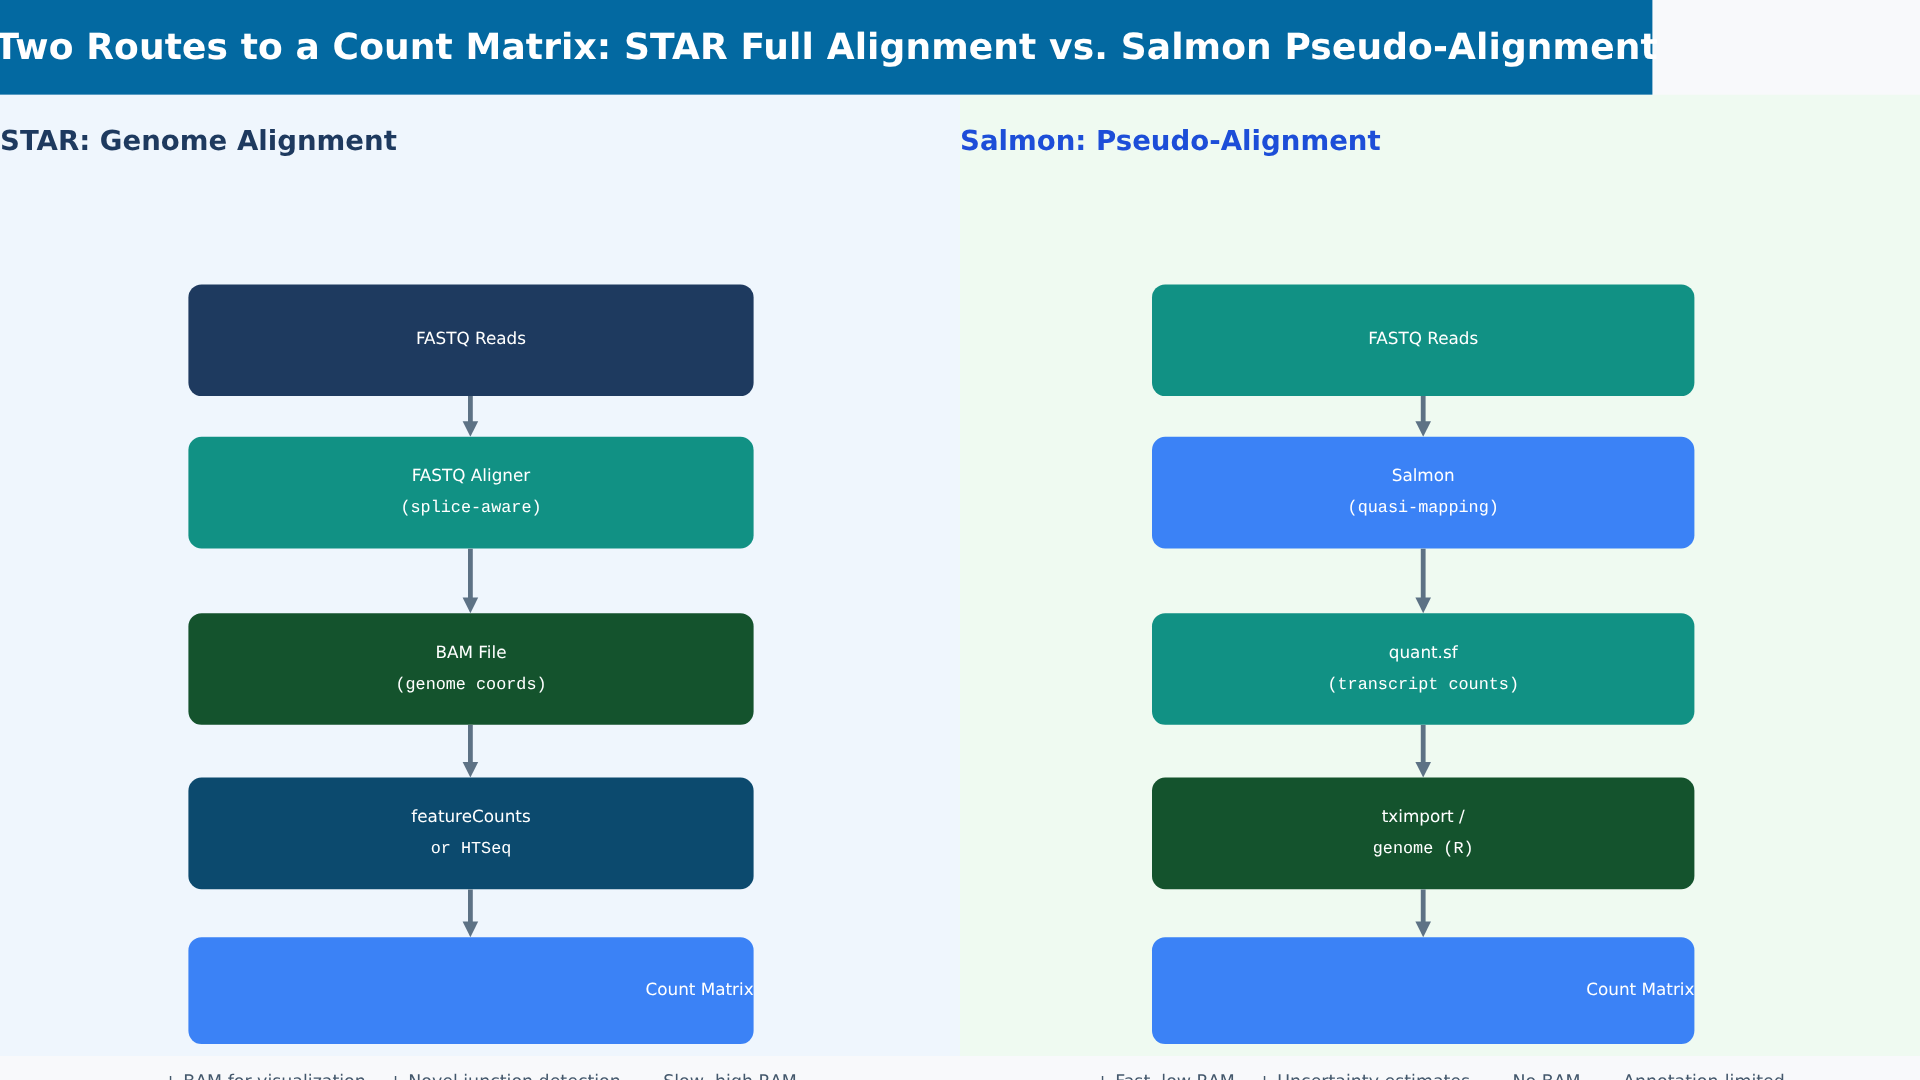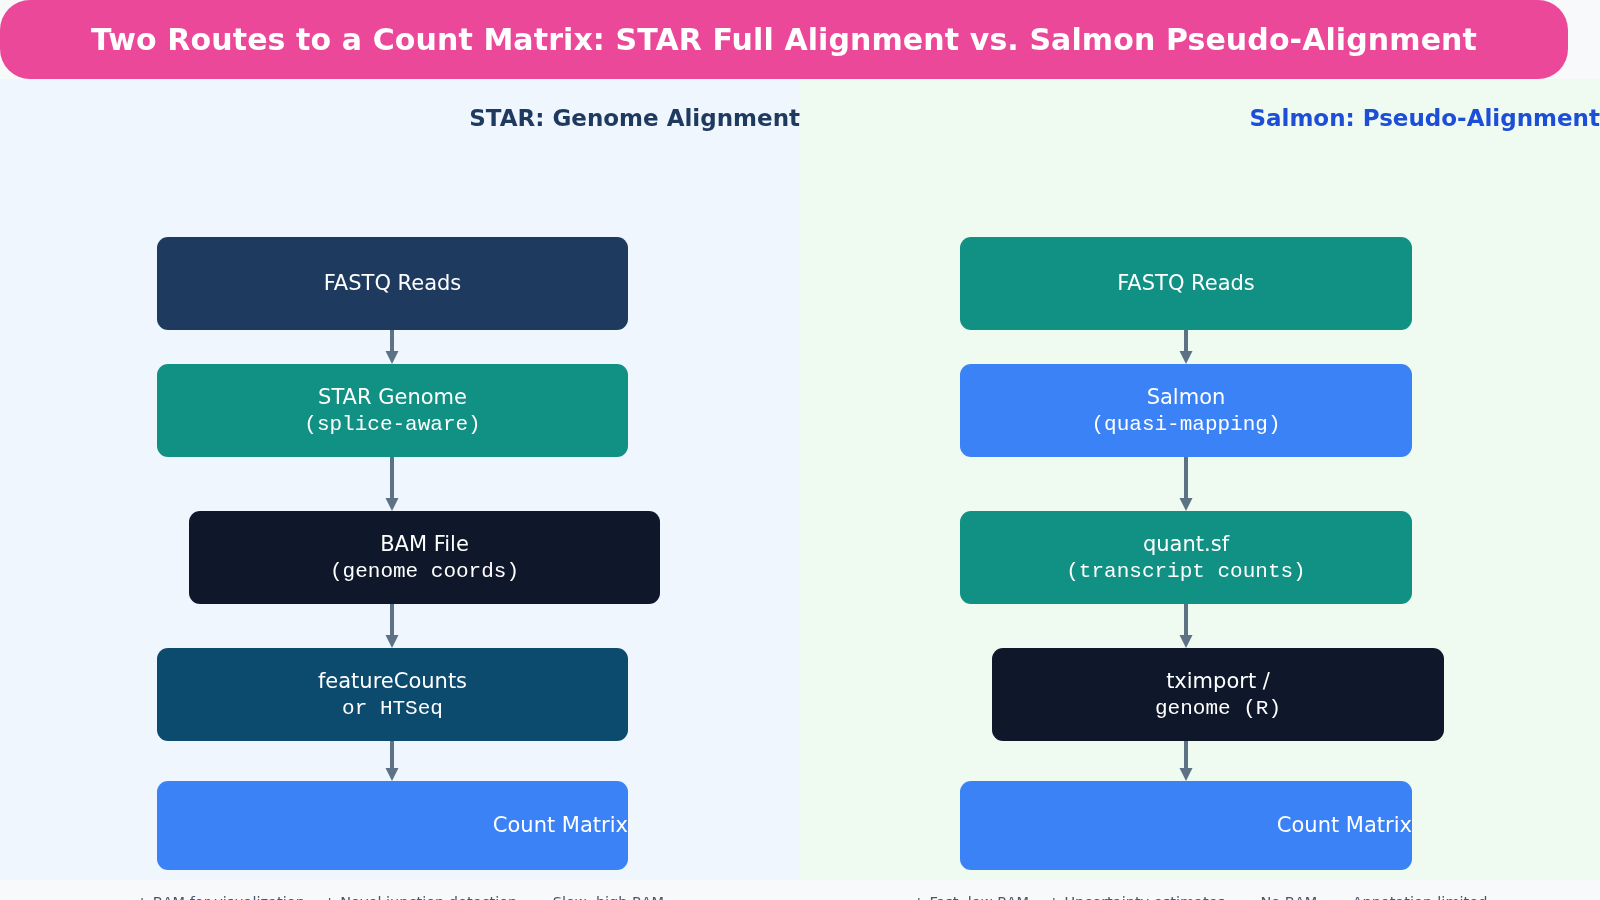--- a/index.html
+++ b/index.html
@@ -19,27 +19,26 @@
     width: 1600px;
     height: 900px;
     background: #f8f9fb;
   }
 
   
   #header-bar {
     position: absolute;
     left: 0;
     top: 0;
-    width: 1568px;
+    width: 1377px;
     height: 79px;
-    background: #ec4899;
+    background: #0369a1;
     display: flex;
     align-items: center;
     justify-content: center;
-    border-radius: 30px;
   }
   #header-title {
     color: #ffffff;
     font-size: 30px;
     font-weight: bold;
     letter-spacing: 0.1px;
     text-align: center;
     white-space: nowrap;
     font-family: "DejaVu Sans", "Liberation Sans", sans-serif;
   }
@@ -58,21 +57,21 @@
     width: 800px;
     height: 801px;
   }
   #panel-star { background: #eff6fd; }
   #panel-salmon { background: #effaf1; }
 
   .panel-title {
     position: absolute;
     top: 26px;
     width: 100%;
-    text-align: right;
+    text-align: left;
     font-size: 23px;
     font-weight: bold;
     white-space: nowrap;
   }
   #title-star { color: #1e3a5f; }
   #title-salmon { color: #1d4ed8; }
 
   
   .flow {
     position: absolute;
@@ -81,21 +80,21 @@
     width: 800px;
   }
   .node {
     position: absolute;
     border-radius: 11px;
     display: flex;
     flex-direction: column;
     align-items: center;
     justify-content: center;
     color: #ffffff;
-    font-size: 21px;
+    font-size: 14px;
     line-height: 27px;
     text-align: center;
     box-sizing: border-box;
     white-space: nowrap;
   }
   .node .line2 { display: block; font-family: Liberation Mono, monospace; }
 
   
   #panel-star .node  { left: 157px; width: 471px; }
   
@@ -104,21 +103,21 @@
   .n1 { top: 79px;  height: 93px; }
   .n2 { top: 206px; height: 93px; }
   .n3 { top: 353px; height: 93px; }
   .n4 { top: 490px; height: 93px; }
   .n5 { top: 623px; height: 89px; align-items: flex-end; }
 
   
   .c-navy   { background: #1e3a5f; }
   .c-teal   { background: #119184; }
   .c-green  { background: #3b82f6; }
-  .c-purple { background: #0f172a; margin-left: 32px; }
+  .c-purple { background: #14532d; }
   .c-orange { background: #0c4a6e; }
 
   
   .arrow {
     position: absolute;
     width: 22px;
   }
   #panel-star .arrow  { left: 381px; }
   #panel-salmon .arrow { left: 375px; }
 
@@ -162,21 +161,21 @@
         </div>
 
         <div class="arrow a1">
           <svg width="22" height="34" viewBox="0 0 22 34" aria-hidden="true">
             <line x1="11" y1="0" x2="11" y2="24" stroke="#5d7285" stroke-width="4"></line>
             <polygon points="11,34 4.5,21 17.5,21" fill="#5d7285"></polygon>
           </svg>
         </div>
 
         <div class="node n2 c-teal">
-          <span>STAR Genome</span>
+          <span>FASTQ Aligner</span>
           <span class="line2">(splice-aware)</span>
         </div>
 
         <div class="arrow a2">
           <svg width="22" height="54" viewBox="0 0 22 54" aria-hidden="true">
             <line x1="11" y1="0" x2="11" y2="44" stroke="#5d7285" stroke-width="4"></line>
             <polygon points="11,54 4.5,41 17.5,41" fill="#5d7285"></polygon>
           </svg>
         </div>
 

